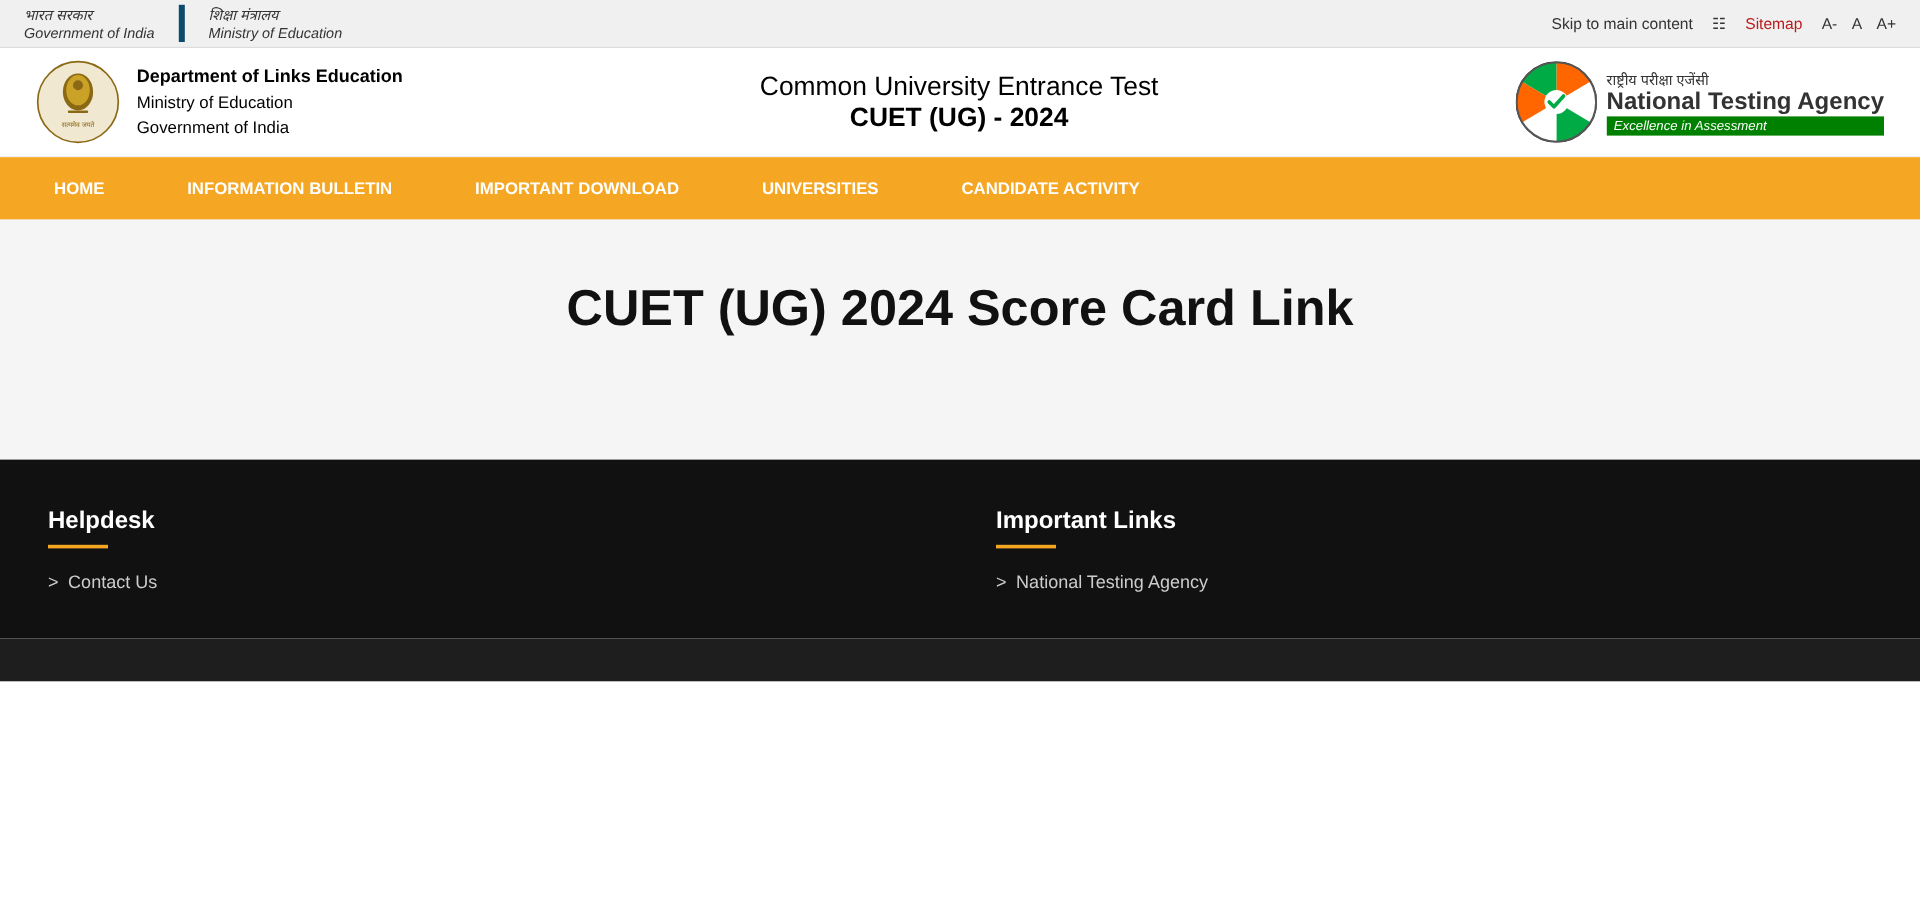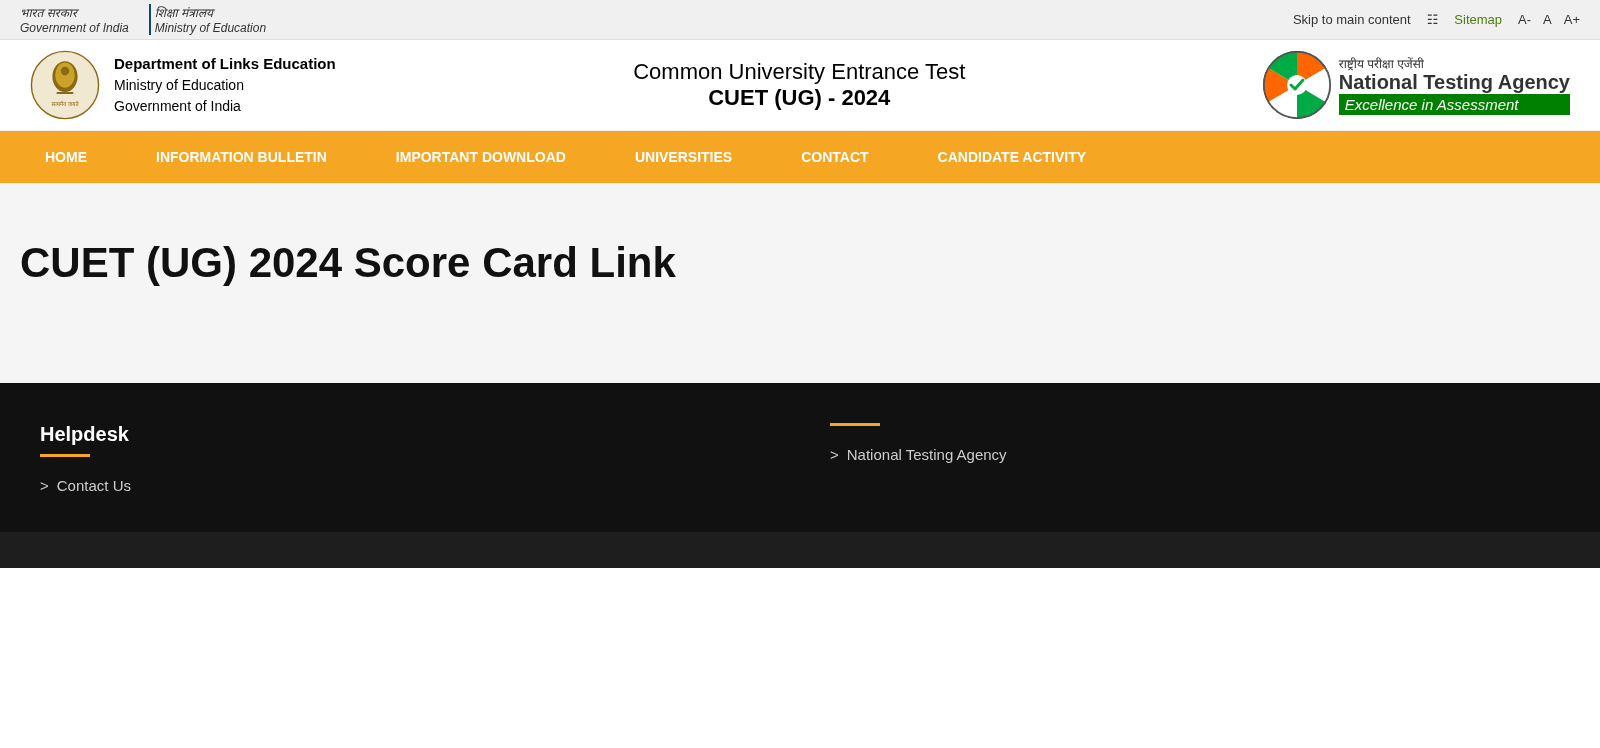--- a/index.html
+++ b/index.html
@@ -15,39 +15,39 @@
       border-bottom: 1px solid #ddd;
       font-size: 12px;
       color: #333;
     }
     .gov-bar-left {
       display: flex;
       gap: 20px;
       font-style: italic;
     }
     .gov-bar-left .divider {
-      border-left: 2px solid #0c4a6e;
-      padding-left: 4px;
+      border-left: 5px solid #0c4a6e;
+      padding-left: 20px;
     }
     .gov-bar-right {
       display: flex;
       align-items: center;
       gap: 16px;
       font-size: 13px;
     }
     .gov-bar-right .accessibility {
       display: flex;
       align-items: center;
       gap: 8px;
     }
     .sitemap-link {
       display: flex;
       align-items: center;
       gap: 4px;
-      color: #4d7c0f;
+      color: #b91c1c;
       text-decoration: none;
     }
 
     
     .header {
       display: flex;
       align-items: center;
       justify-content: space-between;
       padding: 10px 30px;
       background: #fff;
@@ -98,21 +98,21 @@
     }
     .nta-english {
       font-size: 20px;
       font-weight: bold;
       color: #333;
       line-height: 1;
     }
     .nta-tagline {
       background: #008000;
       color: white;
-      font-size: 15px;
+      font-size: 11px;
       padding: 2px 6px;
       font-style: italic;
       margin-top: 2px;
     }
 
     
     .navbar {
       background: #F5A623;
       display: flex;
       align-items: stretch;
@@ -129,20 +129,21 @@
       align-items: center;
       white-space: nowrap;
       margin-left: 21px;
     }
 
     
     .main-content {
       background: #f5f5f5;
       min-height: 200px;
       display: flex;
+      flex-direction: column;
       align-items: center;
       padding: 50px 20px 60px;
     }
     .page-title {
       font-size: 42px;
       font-weight: bold;
       color: #111;
       margin-bottom: 30px;
       text-align: center;
     }
@@ -273,39 +274,39 @@
       </div>
     </div>
   </div>
 </div>
 
 <nav class="navbar">
   <a class="nav-item">HOME</a>
   <a class="nav-item">INFORMATION BULLETIN</a>
   <a class="nav-item">IMPORTANT DOWNLOAD</a>
   <a class="nav-item">UNIVERSITIES</a>
-  <a class="nav-item">CONTACT</a>
   <a class="nav-item">CANDIDATE ACTIVITY</a>
 </nav>
 
 <div class="main-content">
   <h1 class="page-title">CUET (UG) 2024 Score Card Link</h1>
 </div>
 
 <div class="footer-main">
   <div class="footer-cols">
     <div class="footer-col">
       <div class="footer-col-title">Helpdesk</div>
       <div class="footer-underline"></div>
       <a class="footer-link">
         <span>&gt;</span>
         <span>Contact Us</span>
       </a>
     </div>
     <div class="footer-col">
+      <div class="footer-col-title">Important Links</div>
       <div class="footer-underline"></div>
       <a class="footer-link">
         <span>&gt;</span>
         <span>National Testing Agency</span>
       </a>
     </div>
   </div>
 </div>
 <div class="footer-bottom"></div>
 

